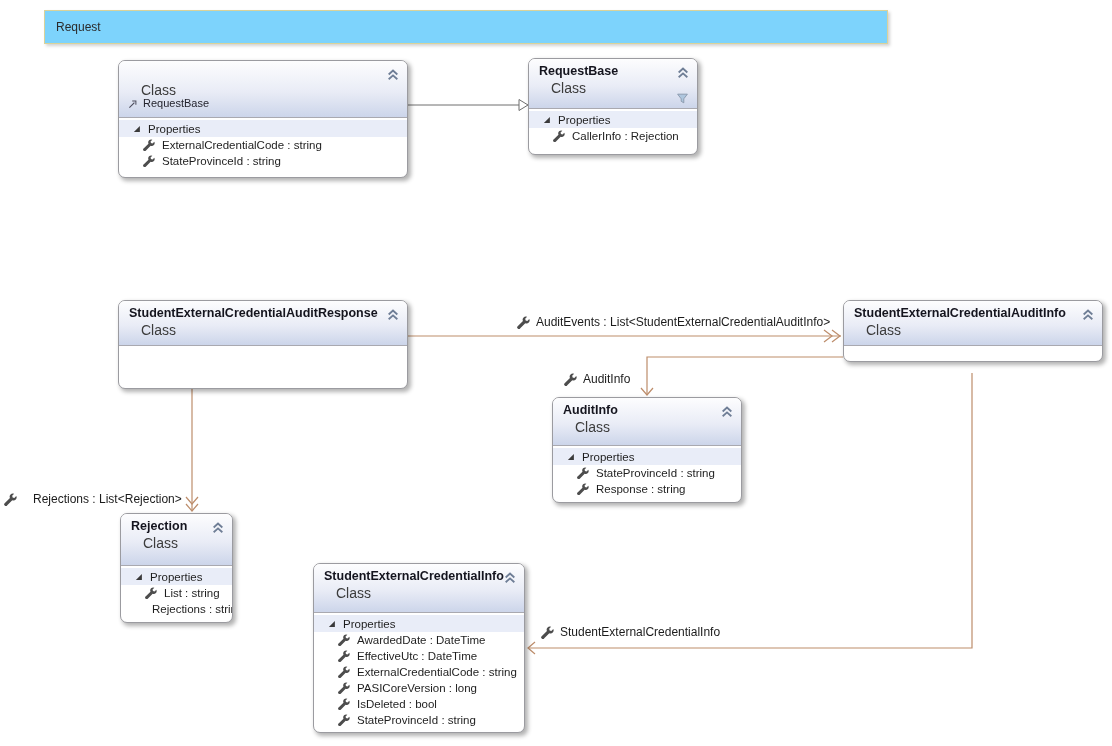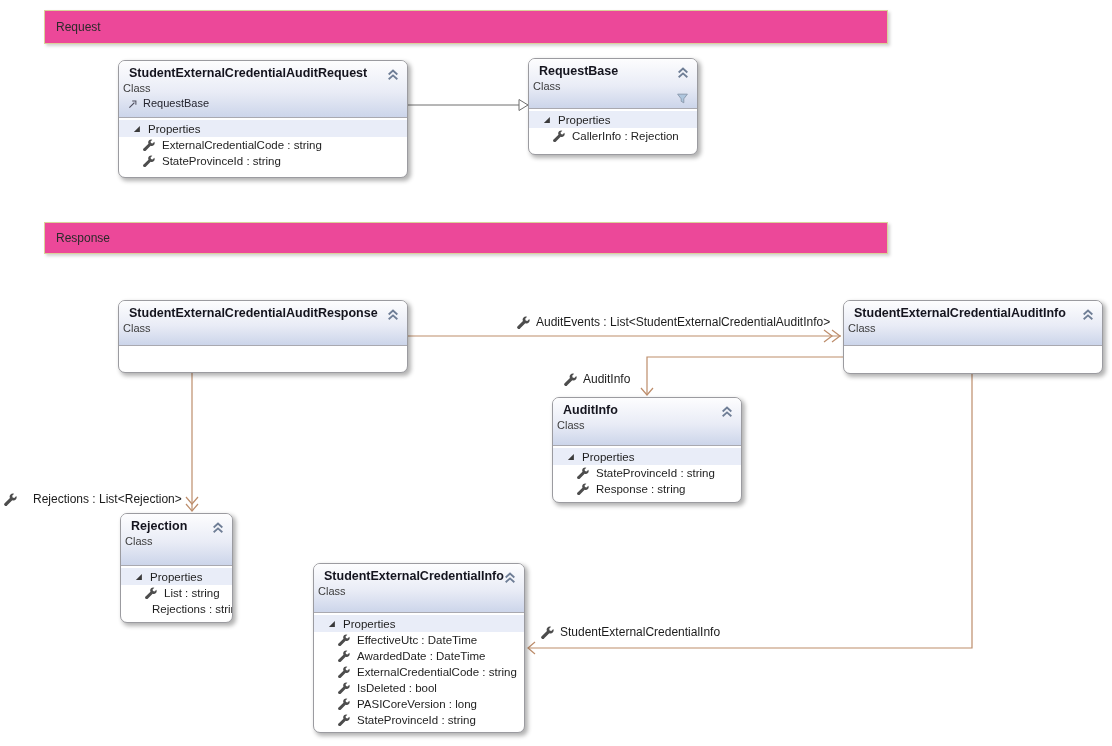--- a/index.html
+++ b/index.html
@@ -1,32 +1,32 @@
 <!DOCTYPE html>
 <html><head>
 <meta charset="utf-8">
 <style>
   html,body{margin:0;padding:0;background:#fff;}
   #canvas{position:relative;width:1112px;height:746px;background:#ffffff;overflow:hidden;
           font-family:"Liberation Sans",sans-serif;color:#1e1e1e;}
   svg.overlay{position:absolute;left:0;top:0;z-index:1;}
 
   
-  .section-banner{position:absolute;background:#ec4899;border:1px solid #D9D29A;
+  .section-banner{position:absolute;background:#7dd3fc;border:1px solid #D9D29A;
       box-shadow:2px 2px 3px rgba(0,0,0,.18);z-index:2;display:flex;align-items:center;}
   .section-banner .banner-label{font-size:12px;color:#2b2b2b;padding-left:11px;}
 
   
   .class-box{position:absolute;background:#ffffff;border:1px solid #9B9BA0;border-radius:7px;
       box-shadow:2.5px 2.5px 4px rgba(0,0,0,.30);z-index:2;overflow:hidden;box-sizing:border-box;}
   .box-header{background:linear-gradient(180deg,#fdfdfe 0%,#e9ecf6 55%,#CCD5EA 100%);
       border-bottom:1px solid #A9A9B0;position:relative;box-sizing:border-box;}
   .box-title{position:absolute;left:10px;top:5px;font-size:12.5px;font-weight:bold;color:#14141e;
       white-space:nowrap;}
-  .box-kind{position:absolute;left:4px;top:21px;font-size:11px;color:#3c3c3c;}
+  .box-kind{position:absolute;left:22px;top:21px;font-size:14px;color:#3c3c3c;}
   .base-row{position:absolute;left:9px;top:36px;font-size:11px;color:#24242e;
       display:flex;align-items:center;gap:4px;}
   .collapse-icon{position:absolute;top:6px;right:7px;width:14px;height:13px;cursor:pointer;}
   .filter-icon{position:absolute;right:8px;top:32px;width:13px;height:13px;}
 
   .section-header{display:flex;align-items:center;gap:7px;height:17px;margin-top:2px;
       background:#E9EDF8;font-size:11.5px;color:#1e1e1e;padding-left:13px;}
   .prop-row{display:flex;align-items:center;gap:7px;height:16px;font-size:11.5px;
       color:#1e1e1e;padding-left:24px;white-space:nowrap;}
   .icon{display:inline-block;}
@@ -66,27 +66,23 @@
 
     <g stroke="#BD8D6B" stroke-width="1.2" fill="none">
       <polyline points="972,373 972,648 528,648"></polyline>
       <polyline points="535,642 528,648 535,654"></polyline>
     </g>
   </svg>
 
   <div class="section-banner" style="left:44px;top:10px;width:842px;height:32px;">
     <span class="banner-label">Request</span>
   </div>
-  <div class="section-banner" style="left:44px;top:222px;width:842px;height:30px;">
-    <span class="banner-label">Response</span>
-  </div>
 
   <div class="class-box" style="left:118px;top:60px;width:290px;height:118px;">
     <div class="box-header" style="height:57px;">
-      <span class="box-title">StudentExternalCredentialAuditRequest</span>
       <span class="box-kind">Class</span>
       <span class="base-row">
         <svg class="icon" width="11" height="11" viewBox="0 0 12 12">
           <line x1="1.5" y1="10.5" x2="7" y2="5" stroke="#4a4a5a" stroke-width="1.2"></line>
           <polyline points="4.6,3.4 8.6,3.4 8.6,7.4" fill="none" stroke="#4a4a5a" stroke-width="1.1"></polyline>
         </svg>
         <span>RequestBase</span>
       </span>
       <span class="collapse-icon">
         <svg width="14" height="13" viewBox="0 0 12 12" fill="none" stroke="#6F7E96" stroke-width="1.7">
@@ -142,35 +138,35 @@
       </div>
       <div class="prop-row">
         <svg class="icon" width="12" height="12" viewBox="0 0 14 14">
           <path d="M13.2 3.2l-2.1 2.1-1.8-.5-.5-1.8L10.9.9A3.4 3.4 0 0 0 6.4 5.4L1 10.8a1.8 1.8 0 1 0 2.5 2.5l5.4-5.4a3.4 3.4 0 0 0 4.3-4.7z" fill="#4d4d4d"></path>
         </svg>
         <span>CallerInfo : Rejection</span>
       </div>
     </div>
   </div>
 
-  <div class="class-box" style="left:118px;top:300px;width:290px;height:73px;">
+  <div class="class-box" style="left:118px;top:300px;width:290px;height:89px;">
     <div class="box-header" style="height:45px;">
       <span class="box-title">StudentExternalCredentialAuditResponse</span>
       <span class="box-kind">Class</span>
       <span class="collapse-icon">
         <svg width="14" height="13" viewBox="0 0 12 12" fill="none" stroke="#6F7E96" stroke-width="1.7">
           <polyline points="2,6 6,2.4 10,6"></polyline>
             <polyline points="2,10.4 6,6.8 10,10.4"></polyline>
         </svg>
       </span>
     </div>
     <div class="box-body"></div>
   </div>
 
-  <div class="class-box" style="left:843px;top:300px;width:260px;height:74px;">
+  <div class="class-box" style="left:843px;top:300px;width:260px;height:62px;">
     <div class="box-header" style="height:45px;">
       <span class="box-title">StudentExternalCredentialAuditInfo</span>
       <span class="box-kind">Class</span>
       <span class="collapse-icon">
         <svg width="14" height="13" viewBox="0 0 12 12" fill="none" stroke="#6F7E96" stroke-width="1.7">
           <polyline points="2,6 6,2.4 10,6"></polyline>
             <polyline points="2,10.4 6,6.8 10,10.4"></polyline>
         </svg>
       </span>
     </div>
@@ -258,45 +254,45 @@
       <div class="section-header">
         <svg class="icon" width="9" height="9" viewBox="0 0 12 12">
           <polygon points="10.5,2.5 10.5,10.5 2.5,10.5" fill="#3a3a3a"></polygon>
         </svg>
         <span>Properties</span>
       </div>
       <div class="prop-row">
         <svg class="icon" width="12" height="12" viewBox="0 0 14 14">
           <path d="M13.2 3.2l-2.1 2.1-1.8-.5-.5-1.8L10.9.9A3.4 3.4 0 0 0 6.4 5.4L1 10.8a1.8 1.8 0 1 0 2.5 2.5l5.4-5.4a3.4 3.4 0 0 0 4.3-4.7z" fill="#4d4d4d"></path>
         </svg>
+        <span>AwardedDate : DateTime</span>
+      </div>
+      <div class="prop-row">
+        <svg class="icon" width="12" height="12" viewBox="0 0 14 14">
+          <path d="M13.2 3.2l-2.1 2.1-1.8-.5-.5-1.8L10.9.9A3.4 3.4 0 0 0 6.4 5.4L1 10.8a1.8 1.8 0 1 0 2.5 2.5l5.4-5.4a3.4 3.4 0 0 0 4.3-4.7z" fill="#4d4d4d"></path>
+        </svg>
         <span>EffectiveUtc : DateTime</span>
       </div>
       <div class="prop-row">
         <svg class="icon" width="12" height="12" viewBox="0 0 14 14">
           <path d="M13.2 3.2l-2.1 2.1-1.8-.5-.5-1.8L10.9.9A3.4 3.4 0 0 0 6.4 5.4L1 10.8a1.8 1.8 0 1 0 2.5 2.5l5.4-5.4a3.4 3.4 0 0 0 4.3-4.7z" fill="#4d4d4d"></path>
         </svg>
-        <span>AwardedDate : DateTime</span>
-      </div>
-      <div class="prop-row">
-        <svg class="icon" width="12" height="12" viewBox="0 0 14 14">
-          <path d="M13.2 3.2l-2.1 2.1-1.8-.5-.5-1.8L10.9.9A3.4 3.4 0 0 0 6.4 5.4L1 10.8a1.8 1.8 0 1 0 2.5 2.5l5.4-5.4a3.4 3.4 0 0 0 4.3-4.7z" fill="#4d4d4d"></path>
-        </svg>
         <span>ExternalCredentialCode : string</span>
       </div>
       <div class="prop-row">
         <svg class="icon" width="12" height="12" viewBox="0 0 14 14">
           <path d="M13.2 3.2l-2.1 2.1-1.8-.5-.5-1.8L10.9.9A3.4 3.4 0 0 0 6.4 5.4L1 10.8a1.8 1.8 0 1 0 2.5 2.5l5.4-5.4a3.4 3.4 0 0 0 4.3-4.7z" fill="#4d4d4d"></path>
         </svg>
+        <span>PASICoreVersion : long</span>
+      </div>
+      <div class="prop-row">
+        <svg class="icon" width="12" height="12" viewBox="0 0 14 14">
+          <path d="M13.2 3.2l-2.1 2.1-1.8-.5-.5-1.8L10.9.9A3.4 3.4 0 0 0 6.4 5.4L1 10.8a1.8 1.8 0 1 0 2.5 2.5l5.4-5.4a3.4 3.4 0 0 0 4.3-4.7z" fill="#4d4d4d"></path>
+        </svg>
         <span>IsDeleted : bool</span>
-      </div>
-      <div class="prop-row">
-        <svg class="icon" width="12" height="12" viewBox="0 0 14 14">
-          <path d="M13.2 3.2l-2.1 2.1-1.8-.5-.5-1.8L10.9.9A3.4 3.4 0 0 0 6.4 5.4L1 10.8a1.8 1.8 0 1 0 2.5 2.5l5.4-5.4a3.4 3.4 0 0 0 4.3-4.7z" fill="#4d4d4d"></path>
-        </svg>
-        <span>PASICoreVersion : long</span>
       </div>
       <div class="prop-row">
         <svg class="icon" width="12" height="12" viewBox="0 0 14 14">
           <path d="M13.2 3.2l-2.1 2.1-1.8-.5-.5-1.8L10.9.9A3.4 3.4 0 0 0 6.4 5.4L1 10.8a1.8 1.8 0 1 0 2.5 2.5l5.4-5.4a3.4 3.4 0 0 0 4.3-4.7z" fill="#4d4d4d"></path>
         </svg>
         <span>StateProvinceId : string</span>
       </div>
     </div>
   </div>
 

